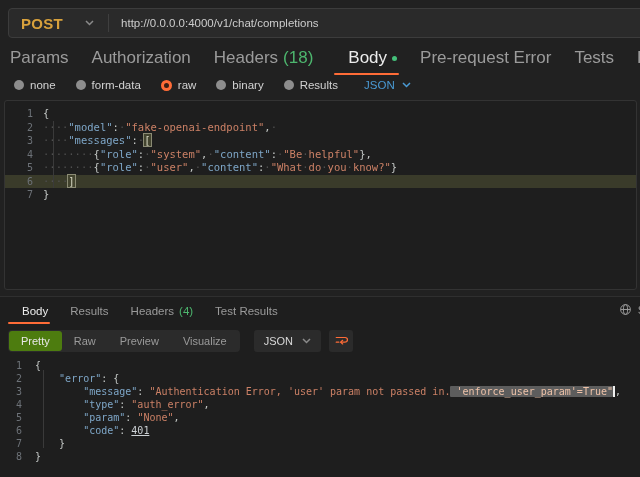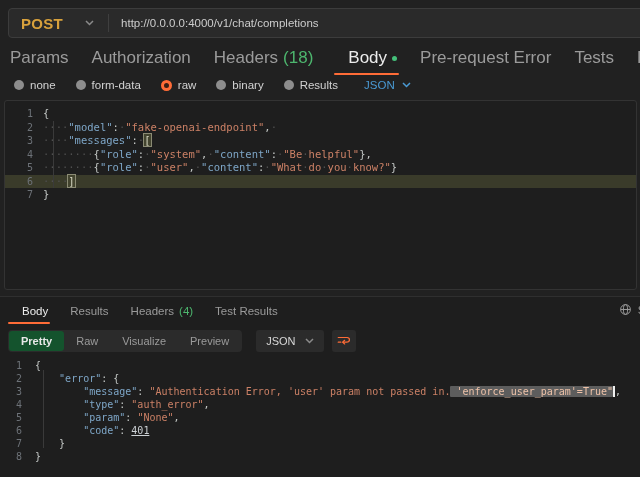--- a/index.html
+++ b/index.html
@@ -75,21 +75,21 @@
     padding-left:10px;font-size:11.5px;color:#9b9b9b;
   }
   .resp-right{position:absolute;right:0;top:6px;display:flex;align-items:center;gap:6px;}
   .cut-text{color:#9a9a9a;font-size:11px;margin-right:-5px;}
   .icon-btn{background:transparent;border:none;padding:0;cursor:pointer;display:flex;align-items:center;}
   .resp-toolbar{
     display:flex;align-items:center;gap:8px;margin:6px 0 0 8px;height:22px;
   }
   .seg-group{display:flex;align-items:center;background:#2b2b2b;border-radius:4px;padding:1px;height:22px;box-sizing:border-box;}
   .seg{padding:3px 12px;font-size:11px;color:#9b9b9b;border-radius:3px;cursor:pointer;line-height:14px;}
-  .seg.active{background:#14532d;color:#e8e8e8;font-weight:bold;}
+  .seg.active{background:#4d7c0f;color:#e8e8e8;}
   .json-box{
     display:flex;align-items:center;gap:9px;background:#2b2b2b;border-radius:3px;
     padding:3px 10px;font-size:11px;color:#d8d8d8;height:22px;box-sizing:border-box;cursor:pointer;margin-left:6px;
   }
   .wrap-btn{width:24px;height:22px;background:#2b2b2b;border-radius:3px;display:flex;align-items:center;justify-content:center;cursor:pointer;}
   .resp-code{margin-top:7px;}
   .resp-code .cline{height:13px;line-height:13px;font-size:10px;}
   .resp-code .ln{flex:0 0 22px;}
   .resp-code .ctext{margin-left:13px;}
 </style>
@@ -220,22 +220,22 @@
             <line x1="2" y1="8" x2="14" y2="8"></line>
         </svg>
       </button>
       <span class="cut-text">S</span>
     </div>
   </div>
   <div class="resp-toolbar">
     <div class="seg-group">
         <div class="seg active">Pretty</div>
         <div class="seg">Raw</div>
+        <div class="seg">Preview</div>
         <div class="seg">Visualize</div>
-        <div class="seg">Preview</div>
       </div>
     <div class="json-box">
       <span>JSON</span>
       <svg class="chev" width="9" height="6" viewBox="0 0 9 6">
           <polyline points="1,1 4.5,4.5 8,1"></polyline>
         </svg>
     </div>
     <div class="wrap-btn">
       <svg width="15" height="14" viewBox="0 0 16 16" fill="none" stroke="#ff6c37" stroke-width="1.4" stroke-linecap="round" stroke-linejoin="round">
         <path d="M2 4 H12"></path>

